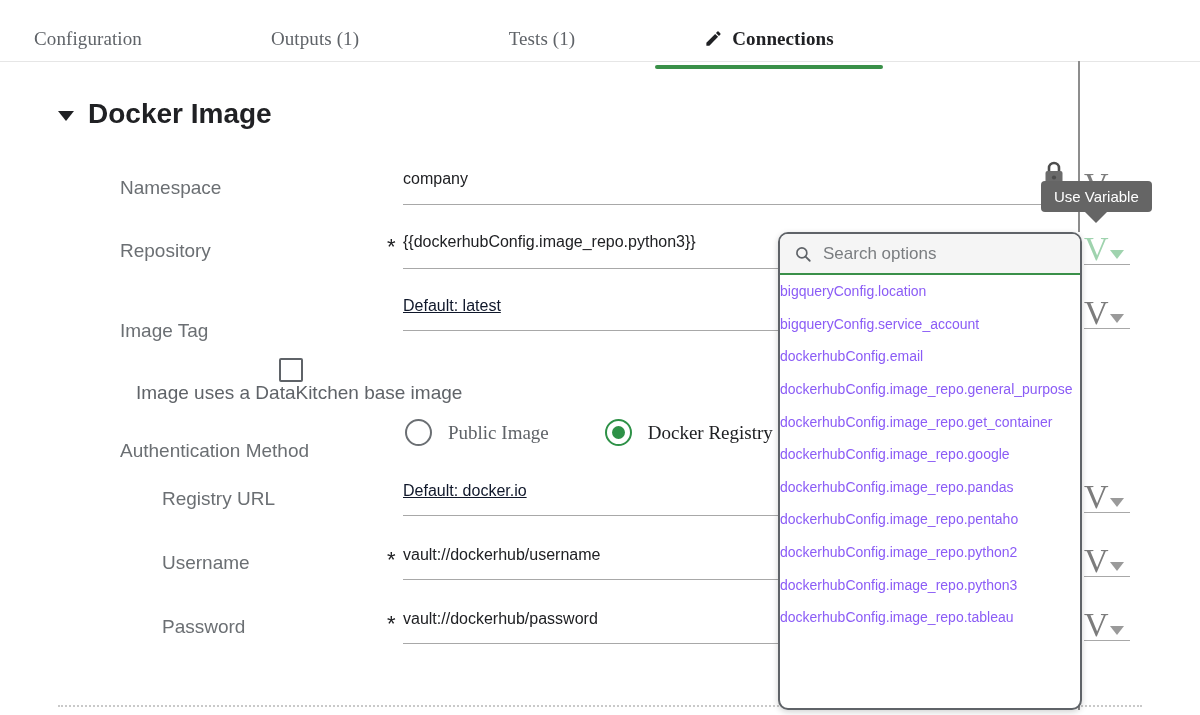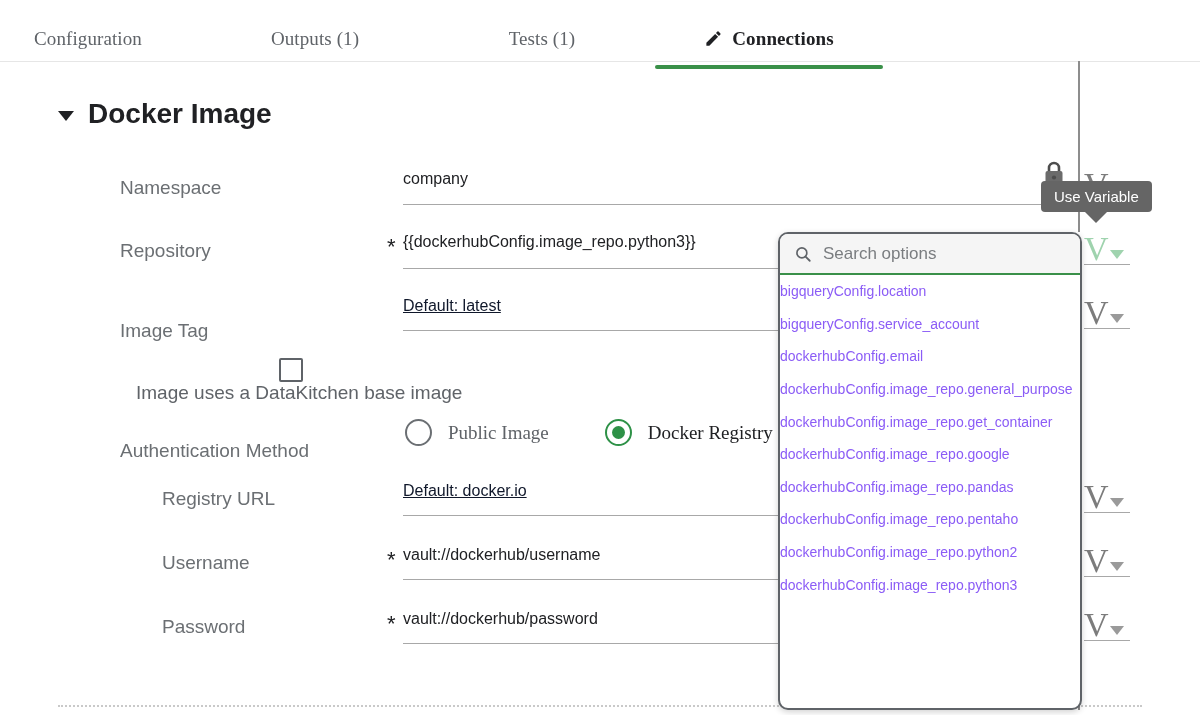--- a/index.html
+++ b/index.html
@@ -299,18 +299,19 @@
         <div class="dd-item">bigqueryConfig.location</div>
         <div class="dd-item">bigqueryConfig.service_account</div>
         <div class="dd-item">dockerhubConfig.email</div>
         <div class="dd-item">dockerhubConfig.image_repo.general_purpose</div>
         <div class="dd-item">dockerhubConfig.image_repo.get_container</div>
         <div class="dd-item">dockerhubConfig.image_repo.google</div>
         <div class="dd-item">dockerhubConfig.image_repo.pandas</div>
         <div class="dd-item">dockerhubConfig.image_repo.pentaho</div>
         <div class="dd-item">dockerhubConfig.image_repo.python2</div>
         <div class="dd-item">dockerhubConfig.image_repo.python3</div>
+        <div class="dd-item">dockerhubConfig.image_repo.tableau</div>
       </div>
   </div>
 
   <div class="dotted-divider"></div>
 
 </div>
 
 </body></html>

